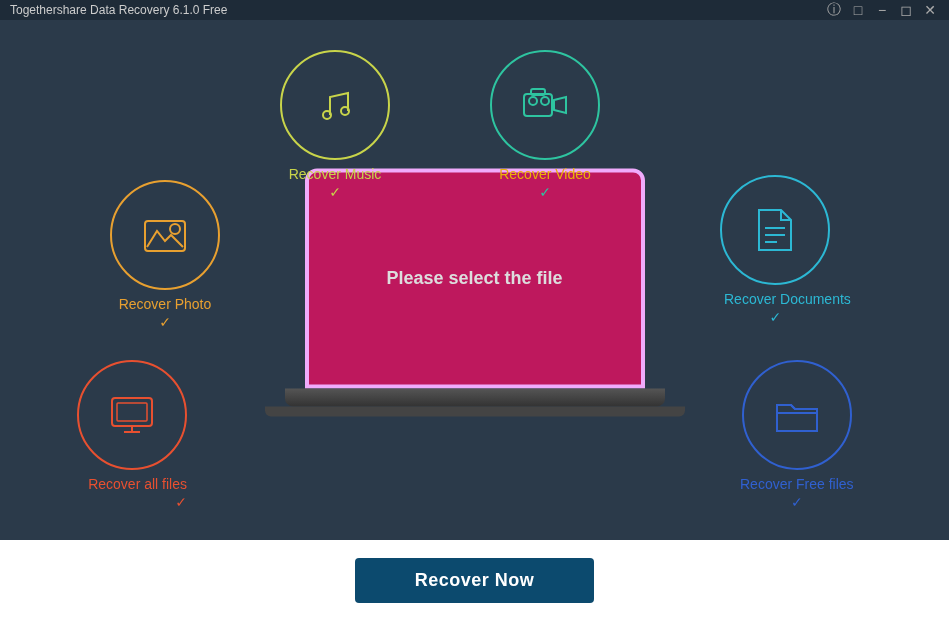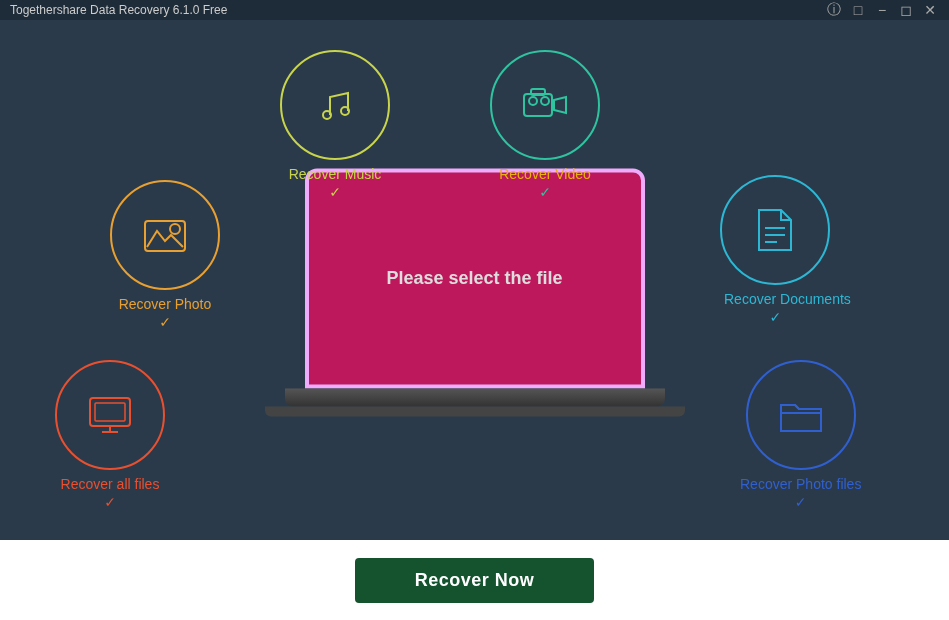--- a/index.html
+++ b/index.html
@@ -168,21 +168,21 @@
     
     .bottom-bar {
       background: #fff;
       height: 80px;
       display: flex;
       align-items: center;
       justify-content: center;
       flex-shrink: 0;
     }
     .recover-btn {
-      background: #14532d;
+      background: #0c4a6e;
       color: #fff;
       border: none;
       border-radius: 4px;
       padding: 12px 60px;
       font-size: 18px;
       font-weight: bold;
       cursor: pointer;
       letter-spacing: 0.5px;
     }
 
@@ -271,21 +271,21 @@
 
           <line x1="8" y1="20" x2="28" y2="20" stroke="#2cb8d4" stroke-width="2"></line>
           <line x1="8" y1="27" x2="28" y2="27" stroke="#2cb8d4" stroke-width="2"></line>
           <line x1="8" y1="34" x2="20" y2="34" stroke="#2cb8d4" stroke-width="2"></line>
         </svg>
       </div>
       <span class="circle-label docs-label">Recover Documents</span>
       <span class="circle-check docs-check">✓</span>
     </div>
 
-    <div class="circle-item" style="top: 340px; left: 55px;">
+    <div class="circle-item" style="top: 340px; left: 77px; align-items: flex-end;">
       <div class="circle all-circle">
         <svg width="44" height="38" viewBox="0 0 44 38" fill="none">
 
           <rect x="2" y="2" width="40" height="28" rx="3" stroke="#e85030" stroke-width="2" fill="none"></rect>
 
           <line x1="22" y1="30" x2="22" y2="36" stroke="#e85030" stroke-width="2"></line>
           <line x1="14" y1="36" x2="30" y2="36" stroke="#e85030" stroke-width="2"></line>
 
           <rect x="7" y="7" width="30" height="18" rx="1" stroke="#e85030" stroke-width="1.5" fill="none"></rect>
         </svg>
@@ -297,21 +297,21 @@
     <div class="circle-item" style="top: 340px; left: 740px;">
       <div class="circle other-circle">
         <svg width="44" height="40" viewBox="0 0 44 40" fill="none">
 
           <path d="M2 10 L2 36 L42 36 L42 14 L20 14 L16 10 Z" stroke="#3060d0" stroke-width="2" fill="none"></path>
           <line x1="2" y1="18" x2="42" y2="18" stroke="#3060d0" stroke-width="2"></line>
 
           <path d="M2 10 L16 10 L20 14 L42 14" stroke="#3060d0" stroke-width="2" fill="none"></path>
         </svg>
       </div>
-      <span class="circle-label other-label">Recover Photo files</span>
+      <span class="circle-label other-label">Recover Free files</span>
       <span class="circle-check other-check">✓</span>
     </div>
 
   </div>
 </div>
 
 <div class="bottom-bar">
   <button class="recover-btn">Recover Now</button>
 </div>
 

